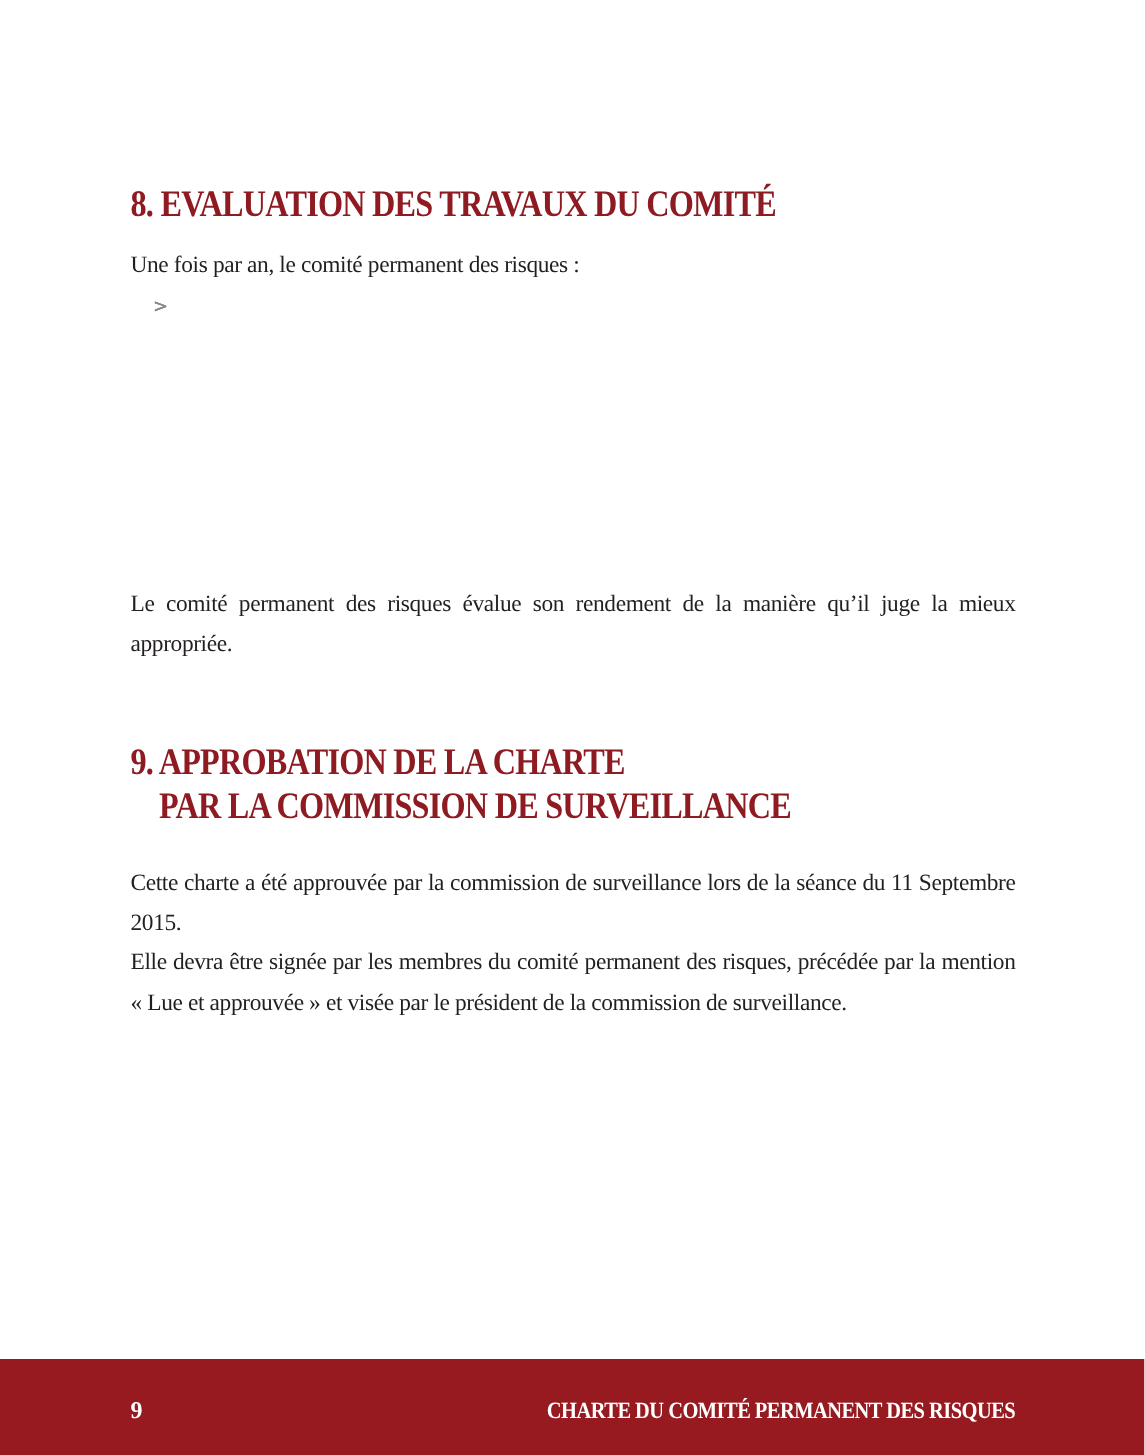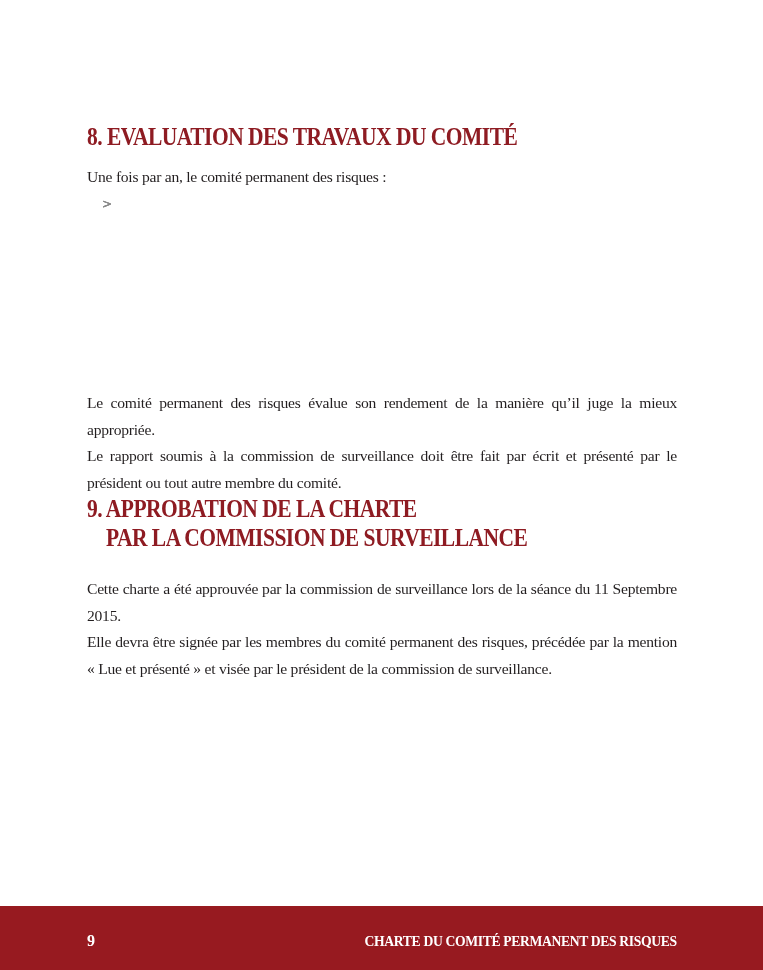--- a/index.html
+++ b/index.html
@@ -114,31 +114,30 @@
         <span class="bullet-mark">&gt;</span>
       </li>
       <li>
         <span class="bullet-mark">&gt;</span>
       </li>
     </ul>
   </div>
 
   <div class="text p2">
     <div>Le comité permanent des risques évalue son rendement de la manière qu’il juge la mieux appropriée.</div>
-    <div>Le rapport soumis à la commission de surveillance doit être fait par écrit et présenté par le président ou tout autre membre du comité.</div>
   </div>
 
   <h2 id="h9" class="heading">
     <span>9. APPROBATION DE LA CHARTE</span>
     <span class="line2">PAR LA COMMISSION DE SURVEILLANCE</span>
   </h2>
 
   <div class="text p3">
     <div>Cette charte a été approuvée par la commission de surveillance lors de la séance du 11 Septembre 2015.</div>
-    <div>Elle devra être signée par les membres du comité permanent des risques, précédée par la mention « Lue et présenté » et visée par le président de la commission de surveillance.</div>
+    <div>Elle devra être signée par les membres du comité permanent des risques, précédée par la mention « Lue et approuvée » et visée par le président de la commission de surveillance.</div>
   </div>
 
   <div class="footer">
     <span class="footer-page">9</span>
     <span class="footer-title">CHARTE DU COMITÉ PERMANENT DES RISQUES</span>
   </div>
 
 </div>
 
 </body></html>

